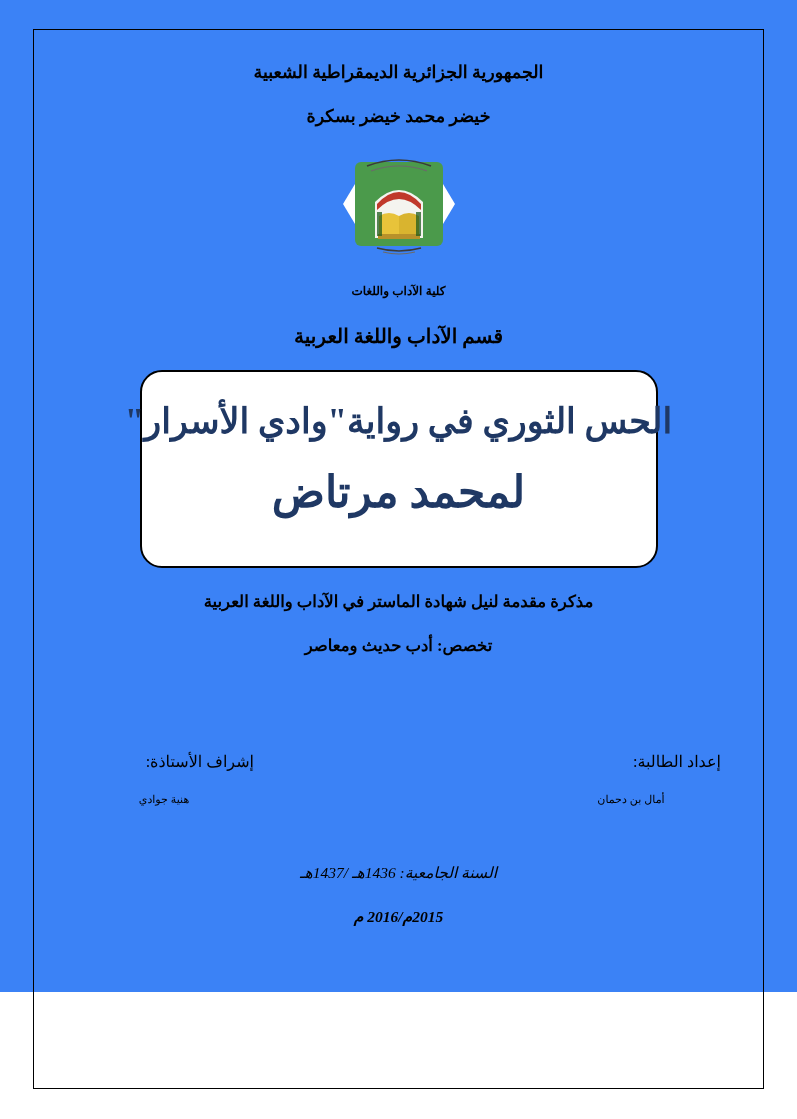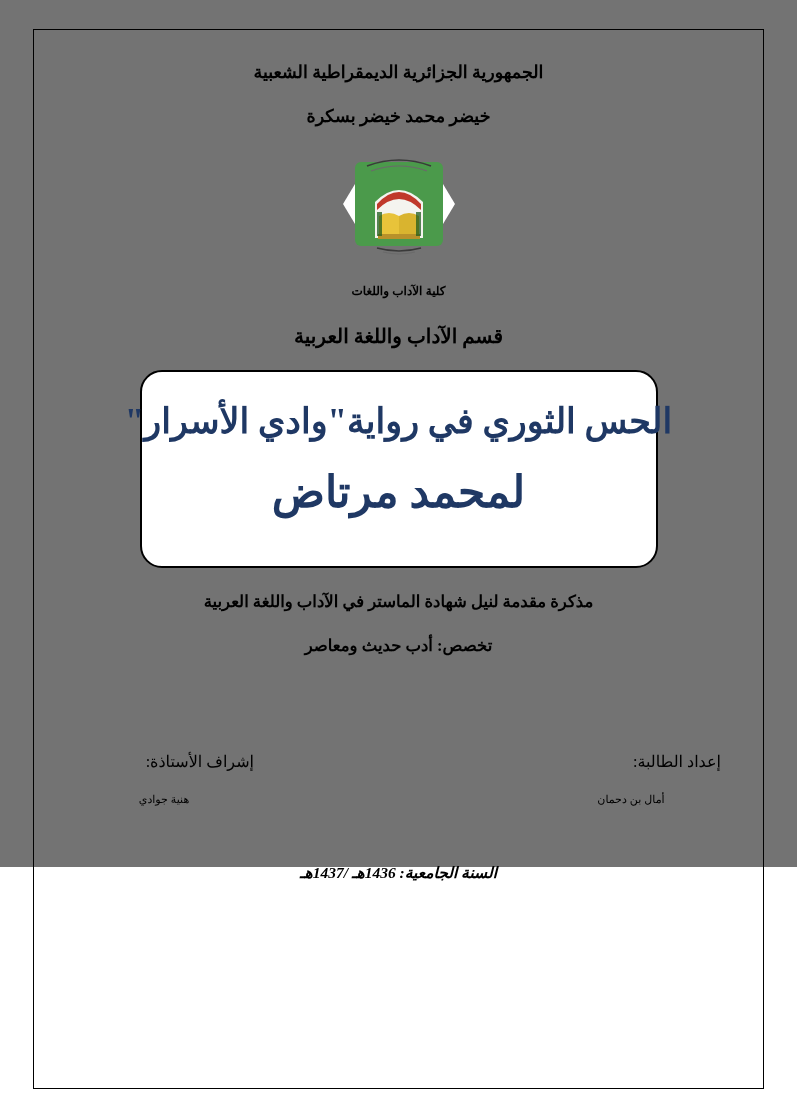--- a/index.html
+++ b/index.html
@@ -10,22 +10,22 @@
   body {
     width: 797px;
     height: 1119px;
     font-family: "Liberation Serif", serif;
     color: #000000;
     overflow: hidden;
   }
   .page {
     position: relative;
     width: 797px;
-    height: 867px;
-    background: #737373;
+    height: 992px;
+    background: #3b82f6;
     box-sizing: border-box;
   }
   
   .frame {
     position: absolute;
     left: 33px;
     top: 29px;
     width: 731px;
     height: 1060px;
     border: 1px solid #000000;
@@ -147,21 +147,21 @@
     display: block;
   }
   .year-block {
     margin-top: 58px;
     direction: rtl;
     text-align: center;
   }
   .year-1 {
     font-family: "Liberation Serif", serif;
     font-style: italic;
-    font-weight: bold;
+    font-weight: normal;
     font-size: 15.5px;
     margin: 0 0 26px 0;
   }
   .year-2 {
     font-family: "Liberation Serif", serif;
     font-style: italic;
     font-weight: bold;
     font-size: 15.5px;
     margin: 0;
     padding-right: 0px;
@@ -224,16 +224,17 @@
         <span class="name">أمال بن دحمان</span>
       </div>
       <div class="person supervisor">
         <span class="role">إشراف الأستاذة:</span>
         <span class="name">هنية جوادي</span>
       </div>
     </div>
 
     <div class="year-block">
       <div class="year-1">السنة الجامعية: 1436هـ /1437هـ</div>
+      <div class="year-2">2015م/2016 م</div>
     </div>
 
   </div>
 </div>
 
 </body></html>

